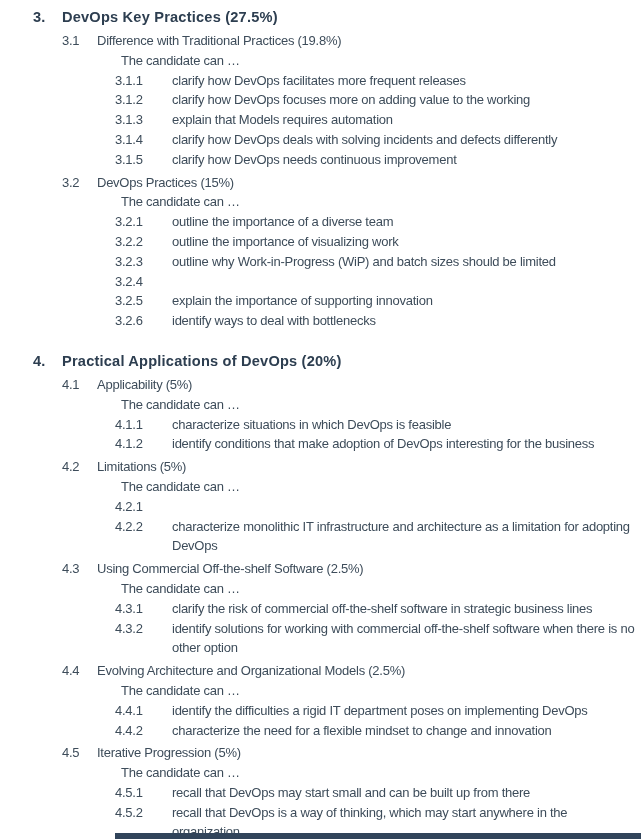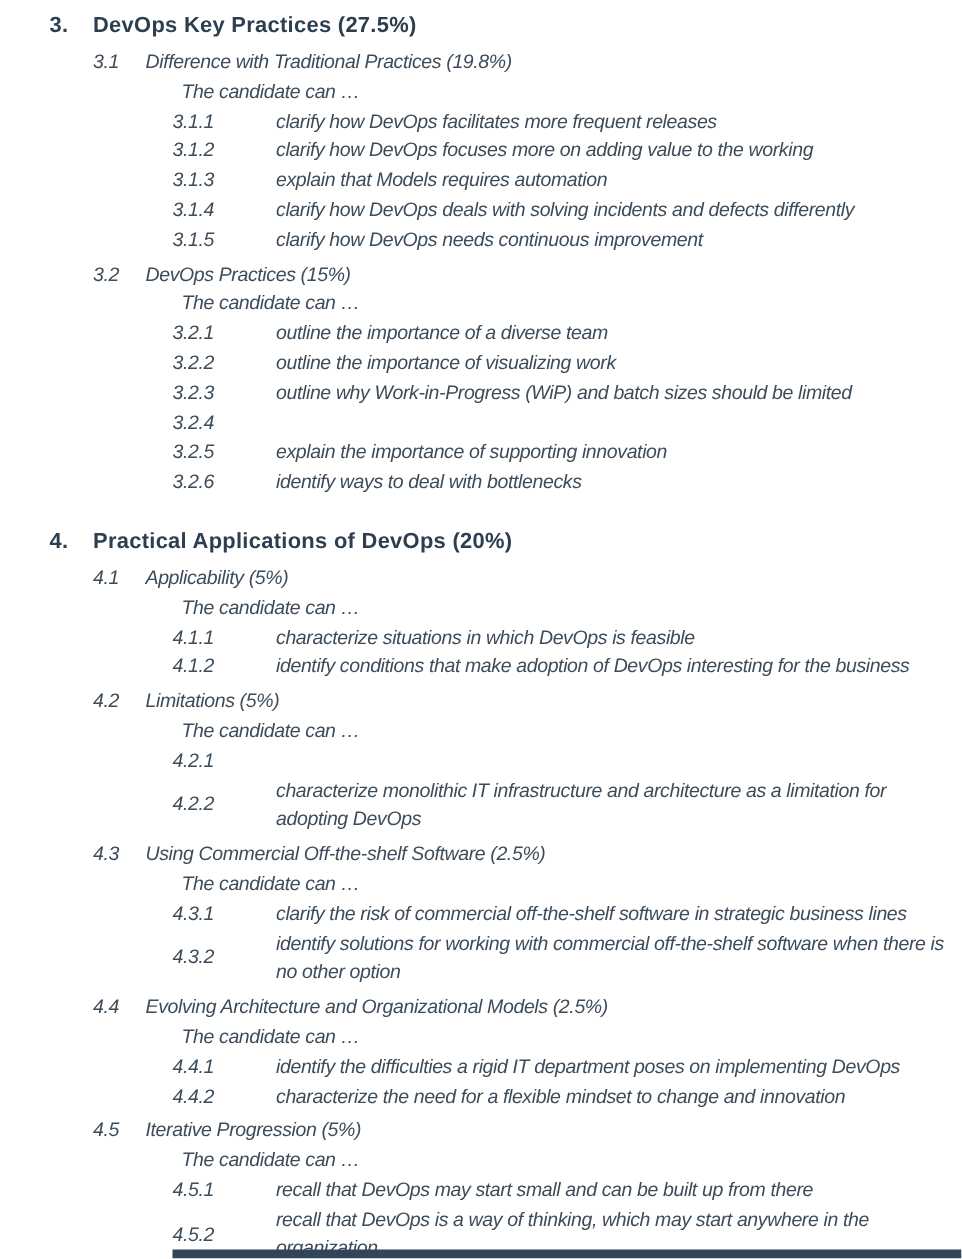--- a/index.html
+++ b/index.html
@@ -38,25 +38,24 @@
     width: 29px;
   }
   .sub {
     margin-top: 3px;
   }
   .sub:first-of-type {
     margin-top: 1px;
   }
   .row {
     display: flex;
-    align-items: center;
+    align-items: flex-start;
     font-size: 13px;
     line-height: 19.8px;
     letter-spacing: -0.25px;
-    font-style: italic;
   }
   .sub-head {
     margin-left: 29px;
   }
   .sub-head .num {
     flex: none;
     width: 35px;
   }
   .intro {
     margin-left: 88px;
@@ -64,21 +63,20 @@
   .item {
     margin-left: 82px;
     gap: 24px;
   }
   .item .num {
     flex: none;
     width: 33px;
   }
   .item .txt {
     max-width: 500px;
-    margin-left: 12px;
   }
   .bottom-bar {
     position: absolute;
     left: 115px;
     right: 0;
     bottom: 0;
     height: 6px;
     background: #31445a;
   }
 </style>

